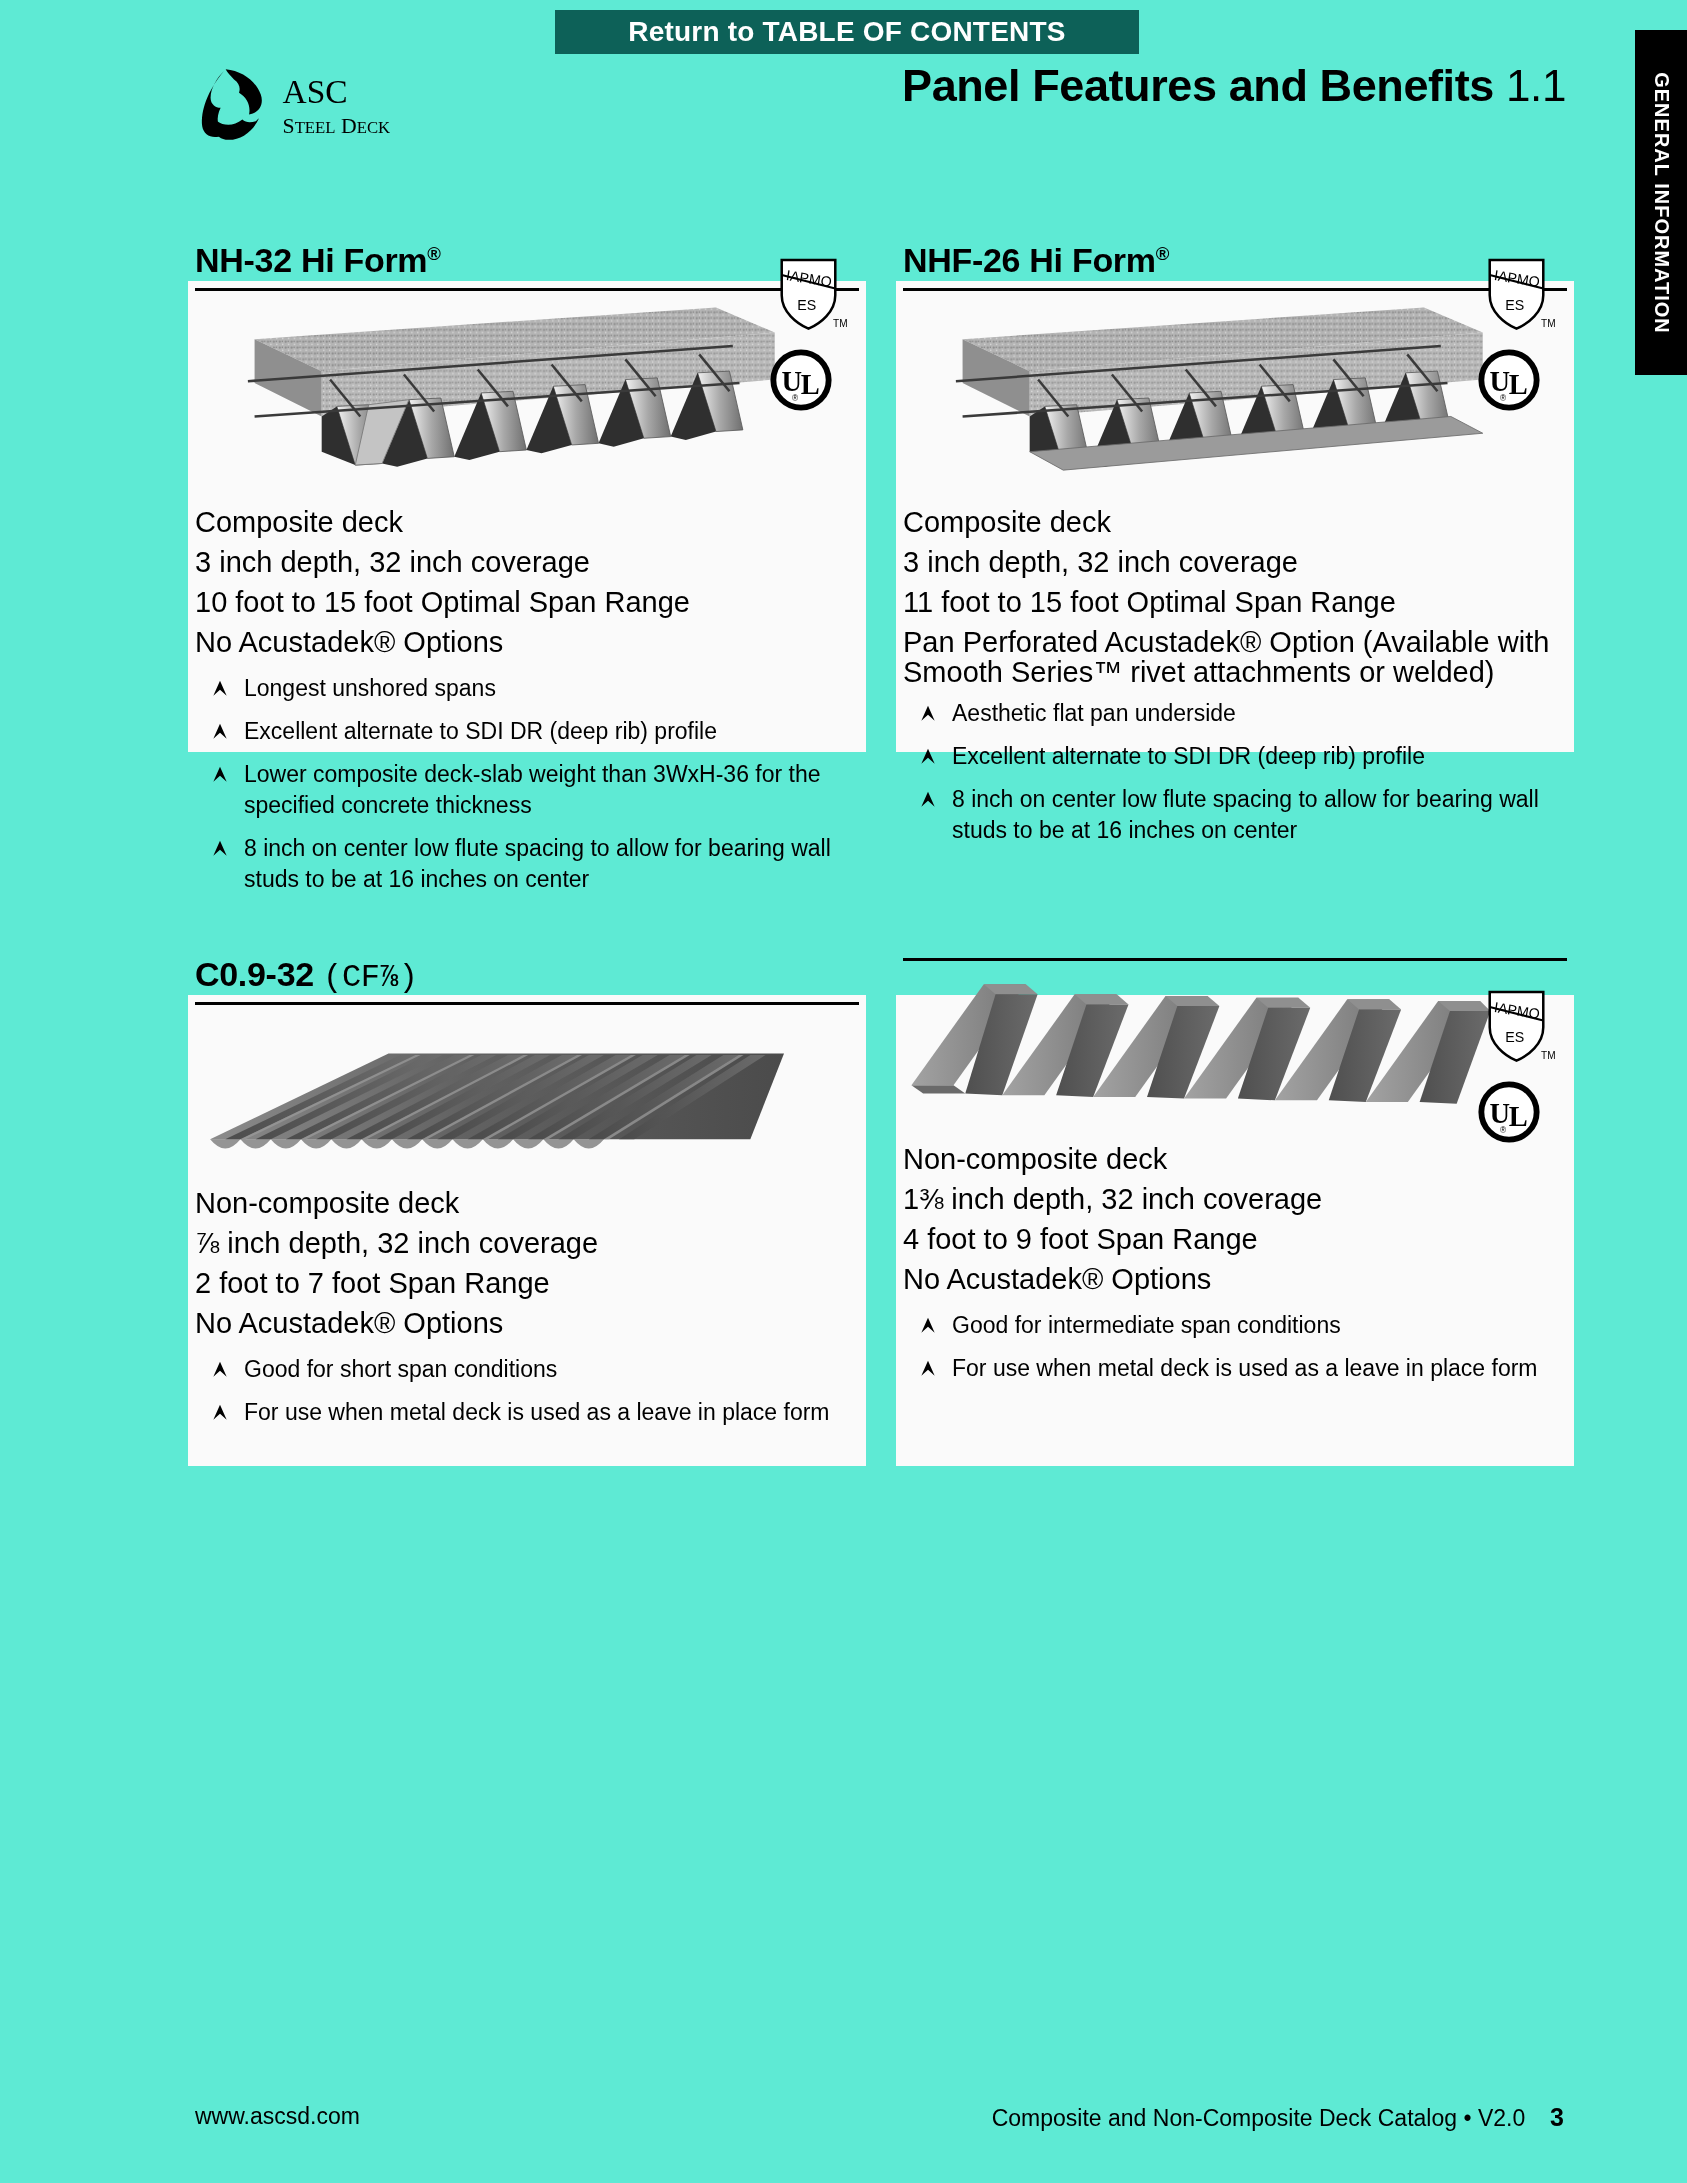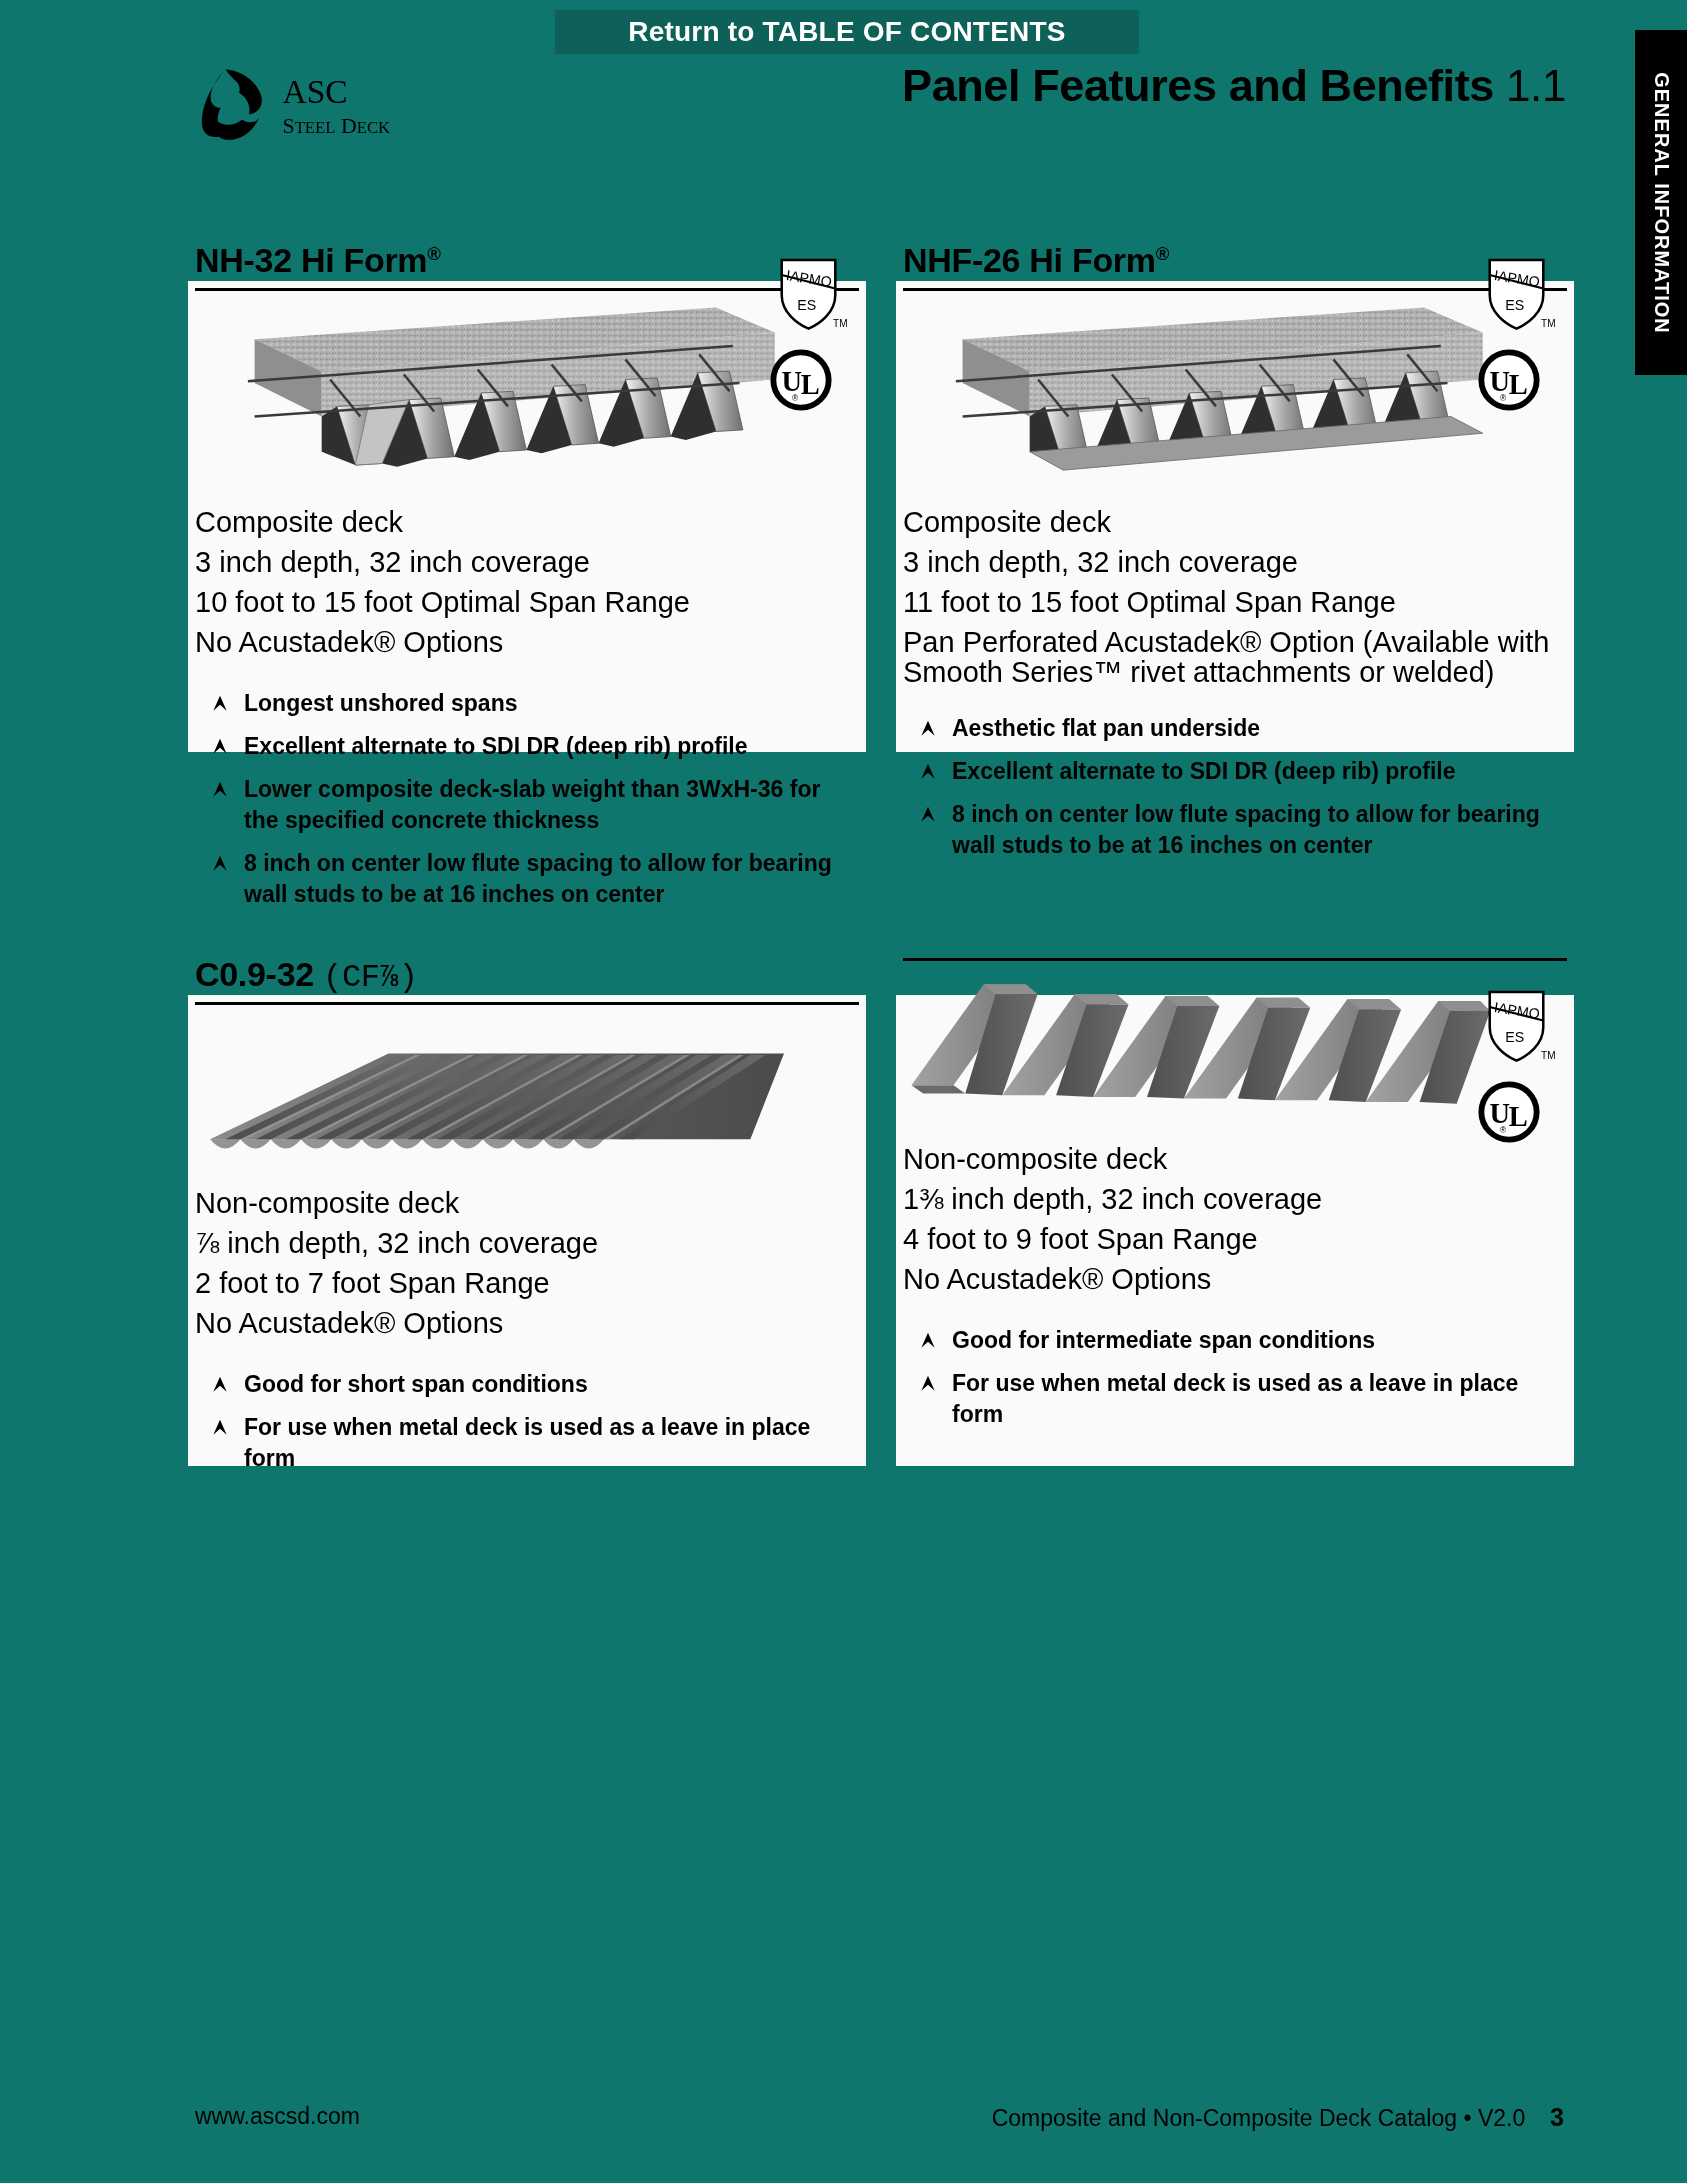--- a/index.html
+++ b/index.html
@@ -8,21 +8,21 @@
     background: #ffffff;
   }
   body {
     font-family: "Liberation Sans", sans-serif;
     color: #000000;
   }
   .page {
     position: relative;
     width: 1687px;
     height: 2183px;
-    background: #0f766e;
+    background: #5eead4;
     overflow: hidden;
   }
 
   
   .toc-banner {
     position: absolute;
     left: 555px;
     top: 10px;
     width: 584px;
     height: 44px;
@@ -164,22 +164,21 @@
   .spec-line {
     font-size: 29px;
     line-height: 40px;
     white-space: nowrap;
   }
   .spec-line.wrap { white-space: normal; line-height: 30px; margin: 5px 0 8.4px 0; }
 
   .bullets {
     position: relative;
     z-index: 3;
-    margin-top: 26px;
-    font-weight: bold;
+    margin-top: 11px;
   }
   .bullet {
     position: relative;
     padding-left: 49px;
     font-size: 23px;
     line-height: 31px;
     margin-bottom: 11.8px;
   }
   .bullet-marker {
     position: absolute;

